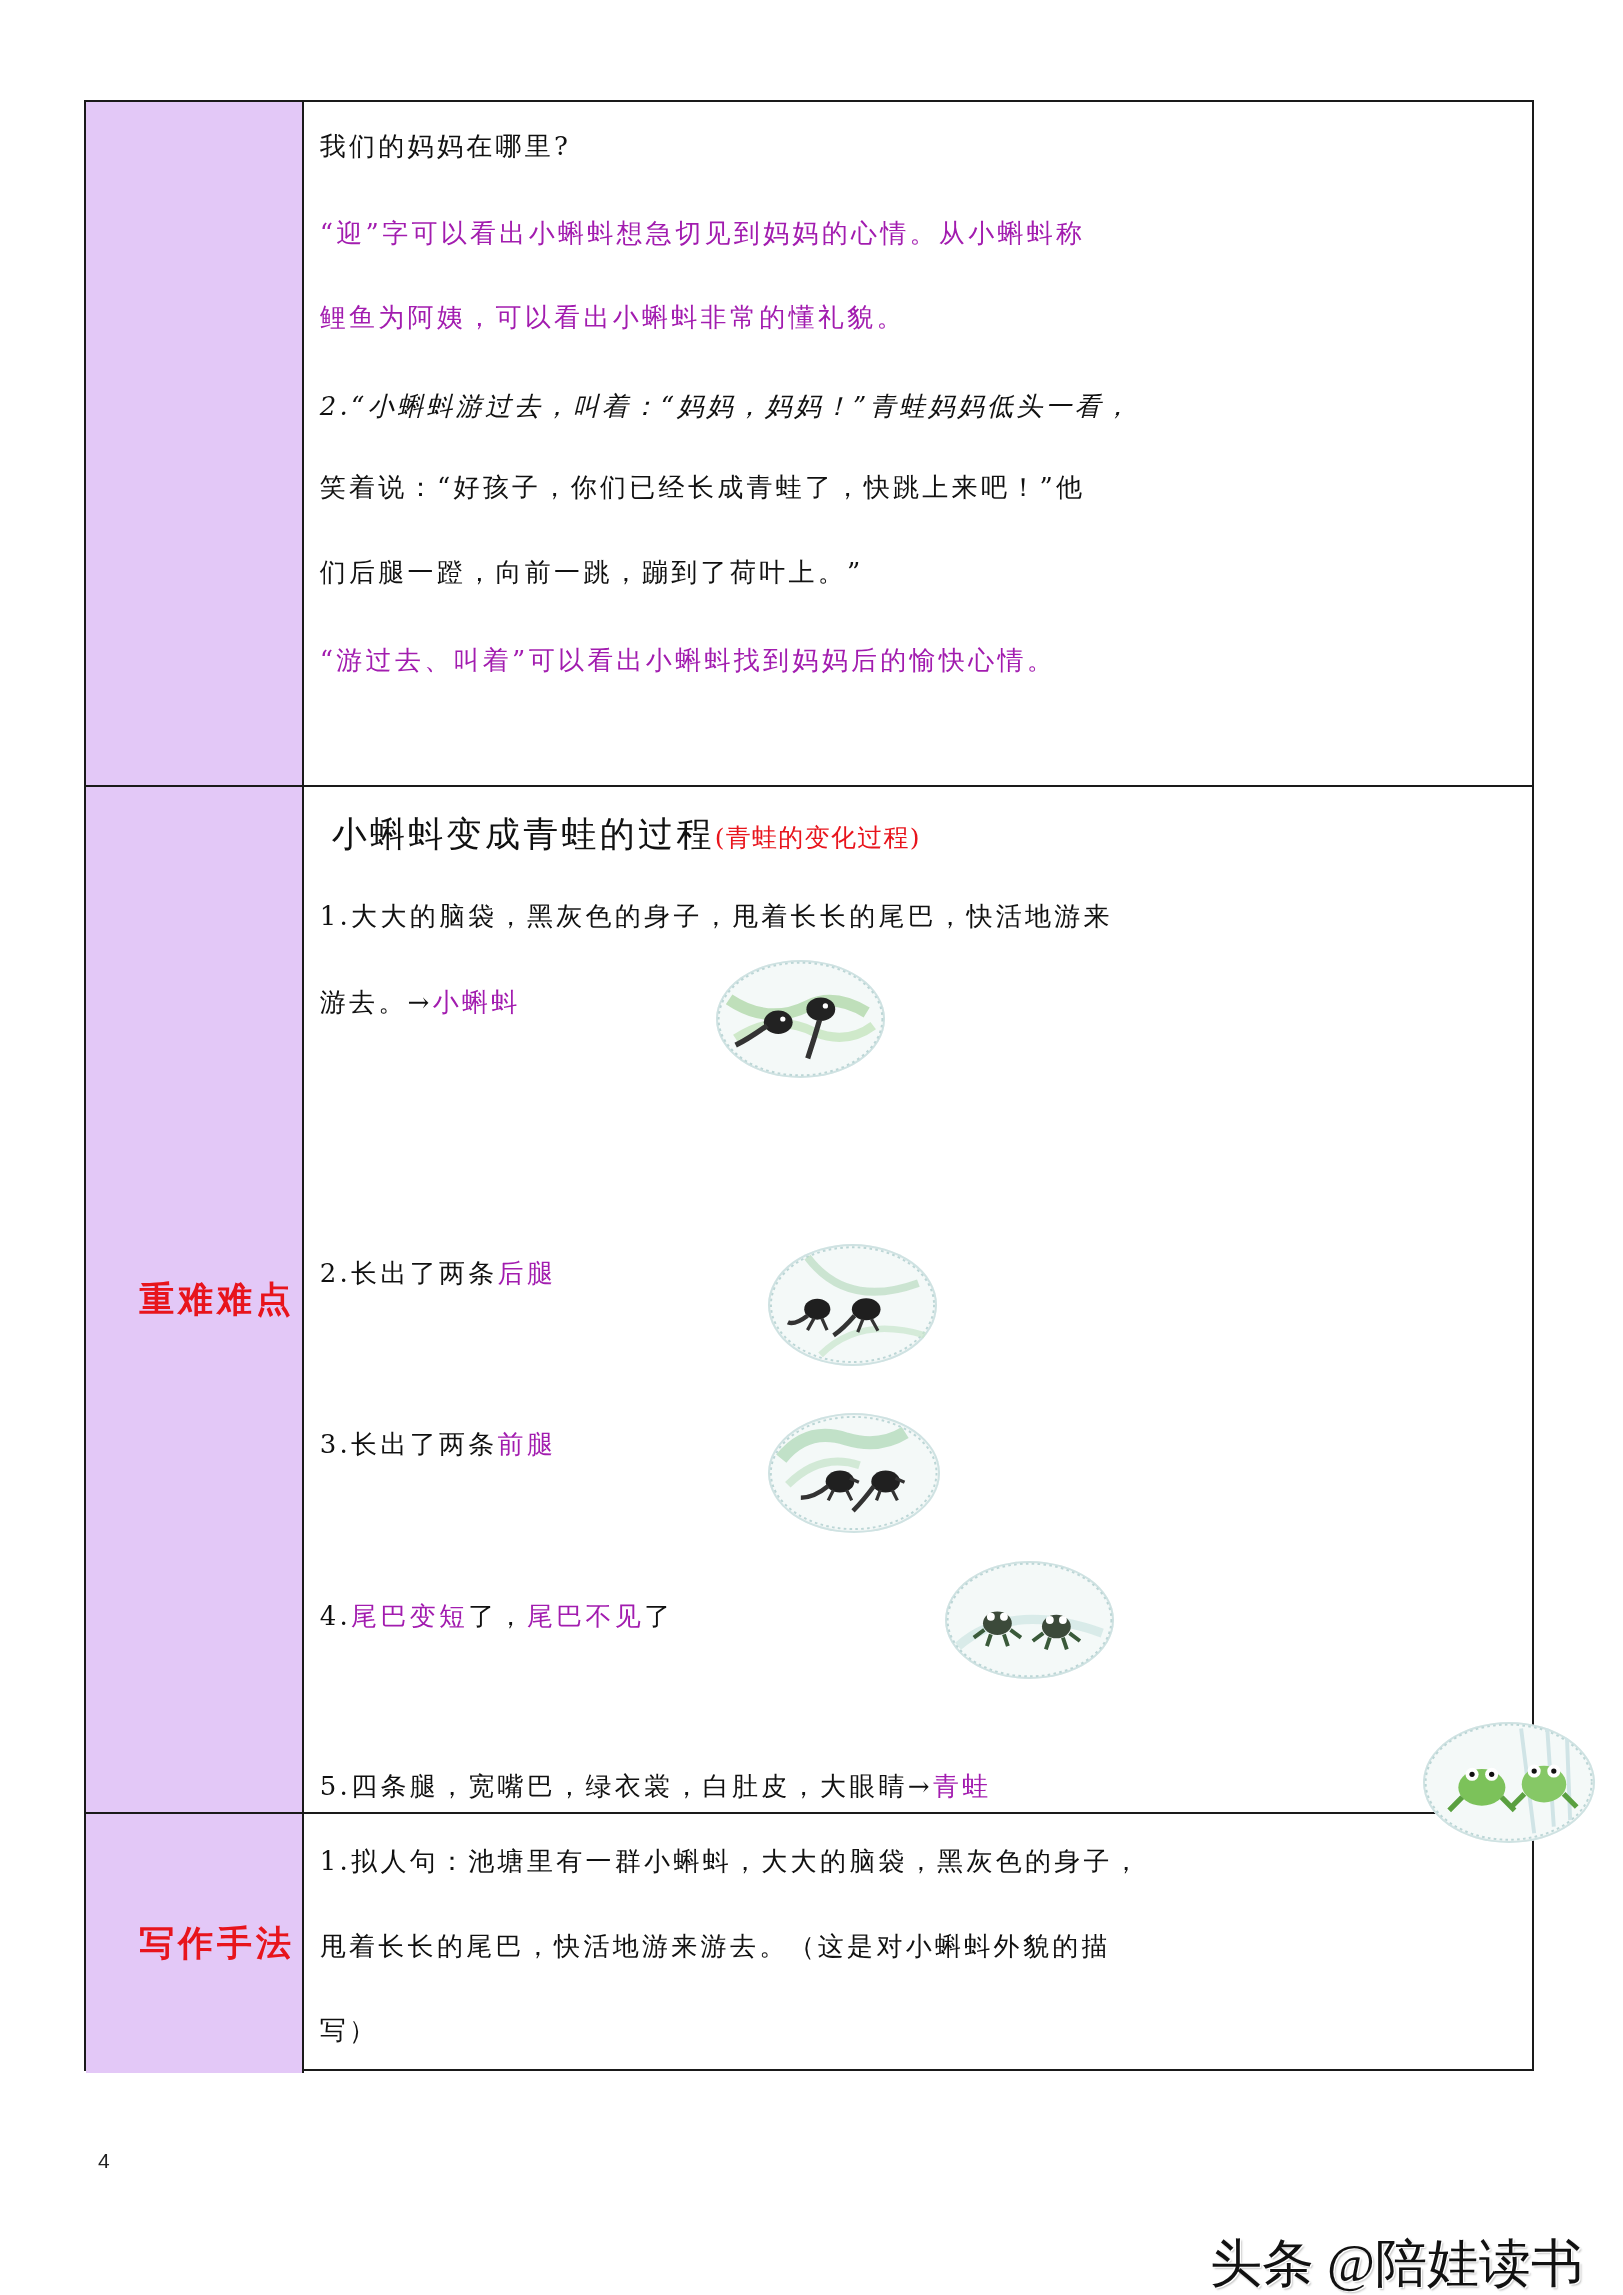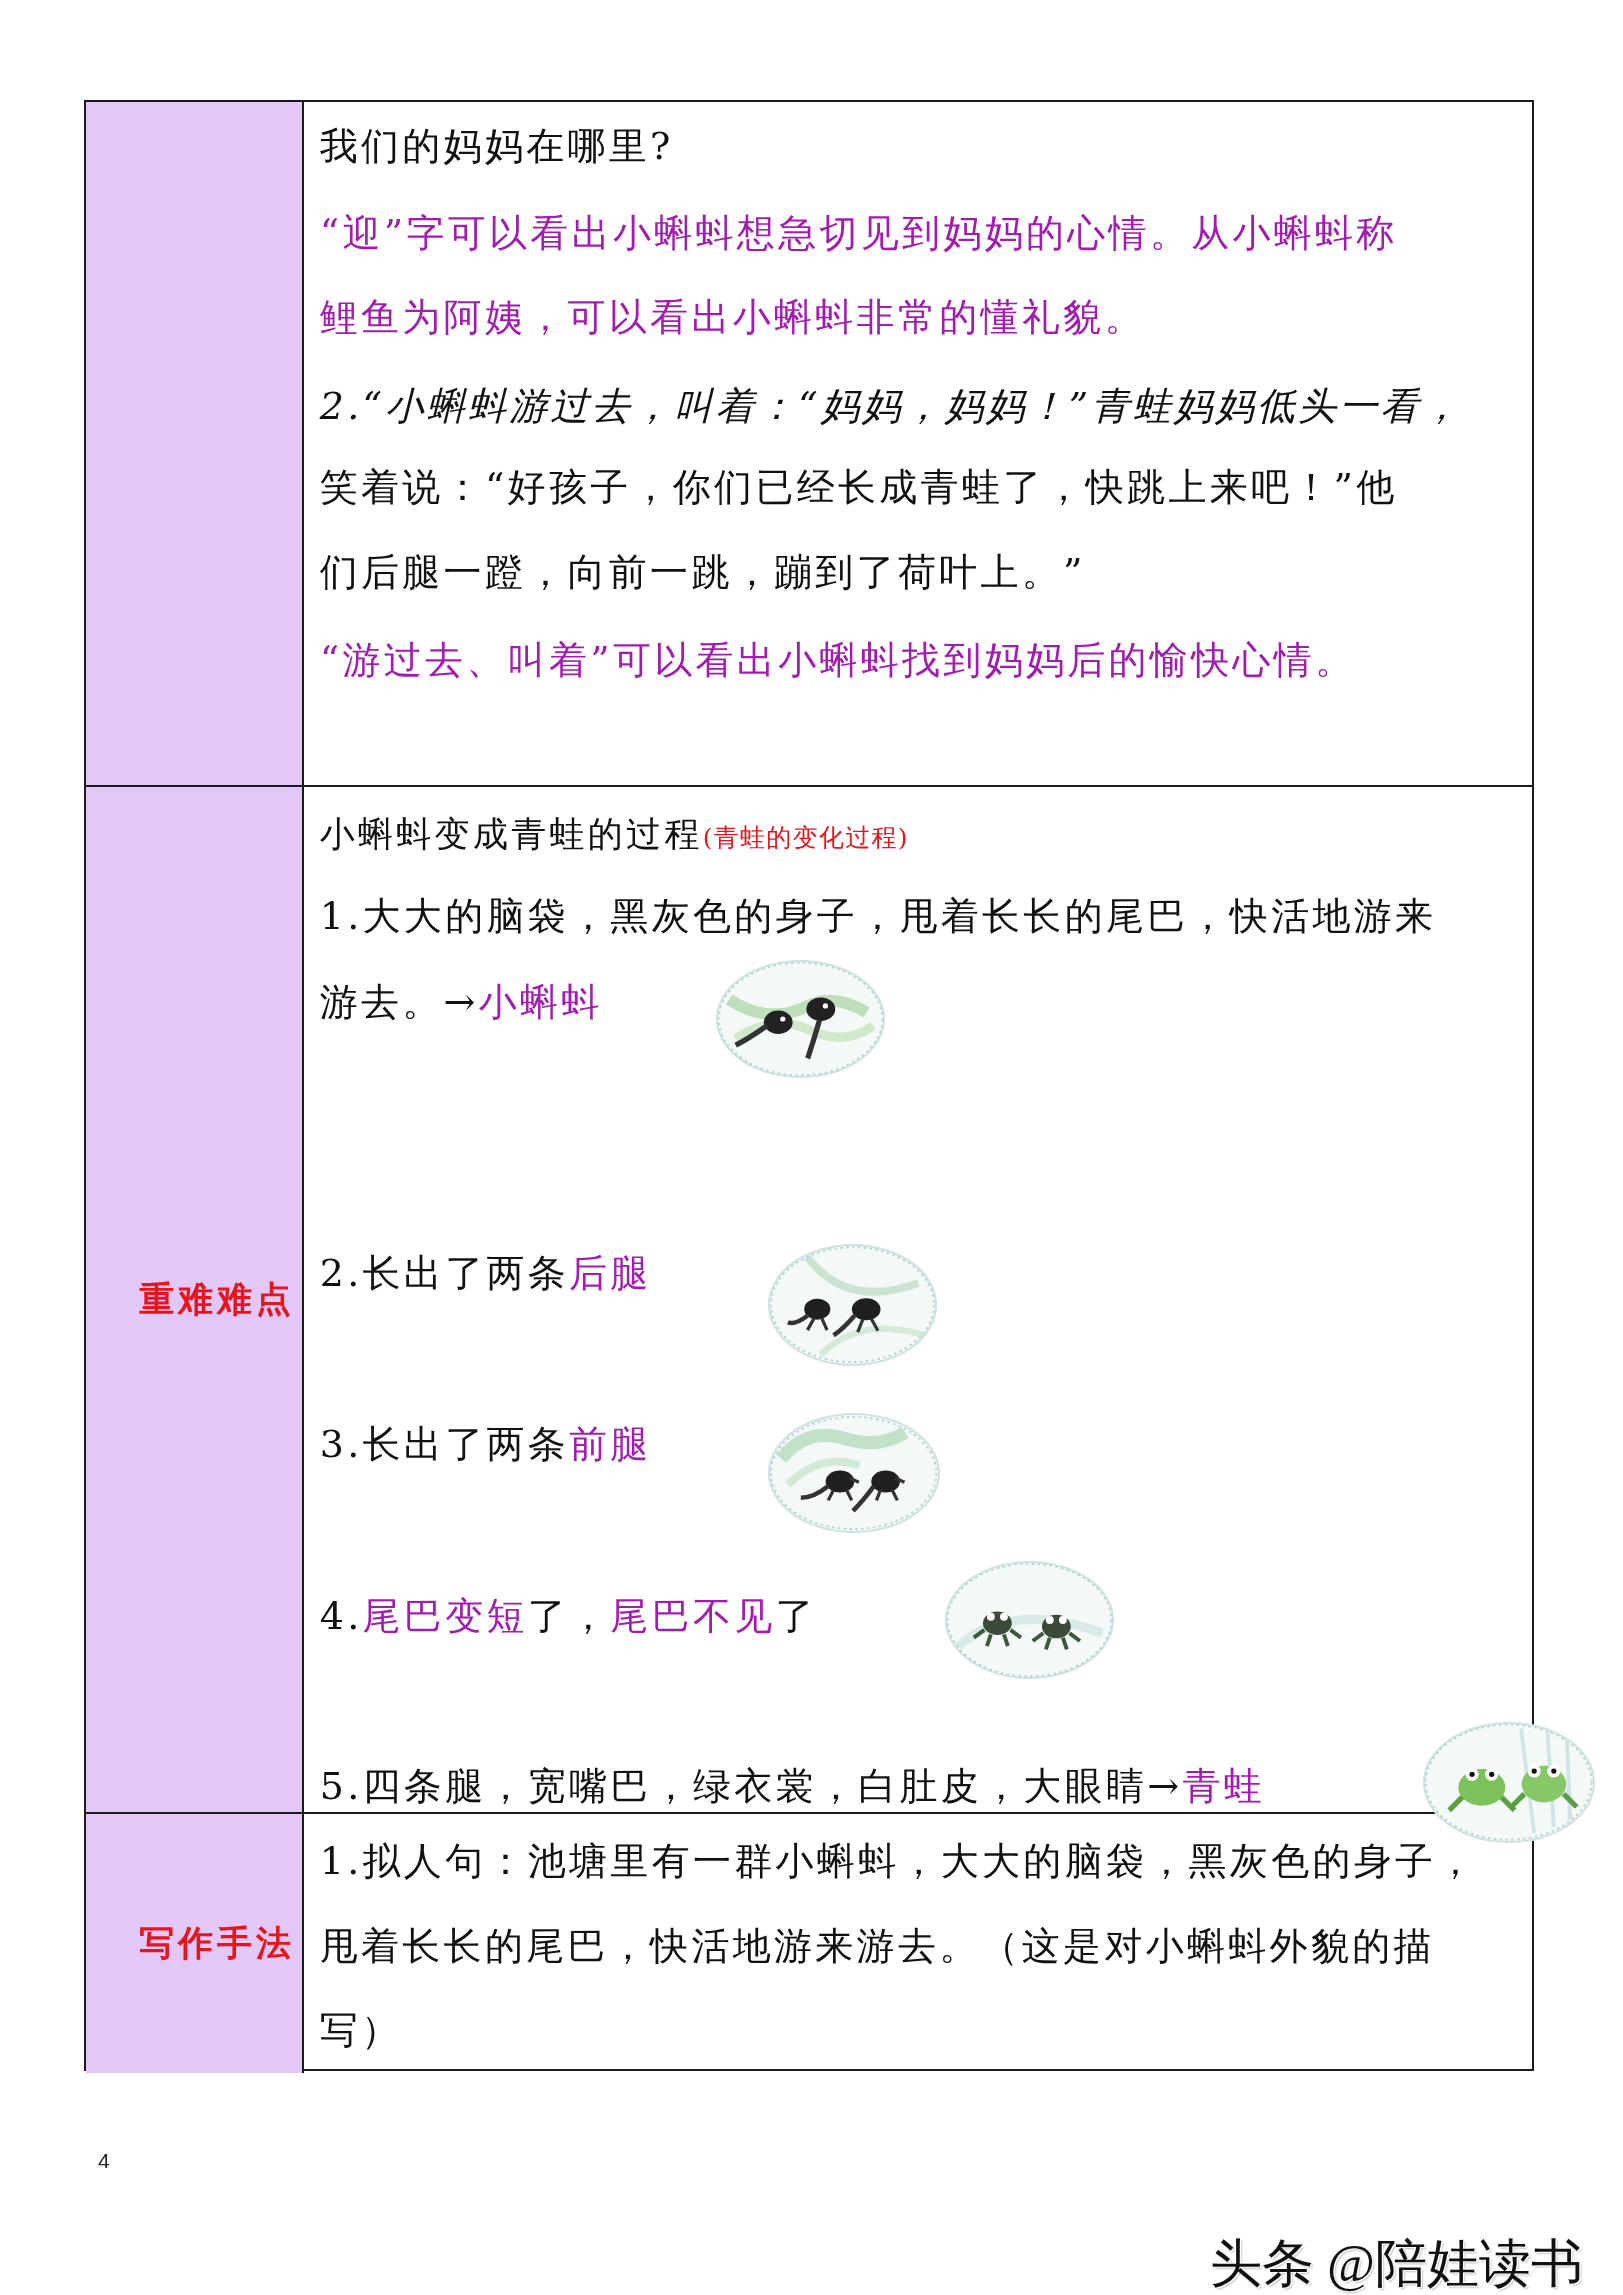--- a/index.html
+++ b/index.html
@@ -7,21 +7,21 @@
          font-family:"DejaVu Serif","Liberation Serif",serif; color:#111; }
   .table { position:absolute; left:84px; top:100px; width:1450px; height:1971px;
            border:2px solid #1a1a1a; box-sizing:border-box; }
   .row { position:absolute; left:0; width:100%; border-bottom:2px solid #1a1a1a; box-sizing:border-box; }
   .row.last { border-bottom:none; }
   .label-cell { position:absolute; left:0; top:0; width:218px; height:100%; background:#e3c8f7;
                 border-right:2px solid #1a1a1a; box-sizing:border-box; display:flex;
                 align-items:center; justify-content:center; }
   .label-text { color:#e8141c; font-size:35px; font-weight:bold; letter-spacing:3.9px;margin-left:46px; }
   .content { position:absolute; left:218px; top:0; right:0; height:100%; }
-  .line { position:absolute; left:15.7px; right:13px; font-size:38px; line-height:52px; white-space:nowrap;
+  .line { position:absolute; left:15.7px; right:13px; font-size:26px; line-height:52px; white-space:nowrap;
           letter-spacing:3.3px; }
   .red { color:#a21caf; }
   .note { font-size:25px; color:#e8141c; letter-spacing:1.3px; }
   .img { position:absolute; border-radius:50%; overflow:hidden; background:#f3f8f7;
          box-shadow: inset 0 0 0 2px #cfe2e2; }
   .img svg { width:100%; height:100%; display:block; }
   .page-num { position:absolute; left:98px; top:2149px; font-family:"Liberation Sans",sans-serif; font-size:21px; color:#222; }
   .watermark { position:absolute; left:1210px; top:2229px; font-family:Liberation Serif, serif; font-size:52px;
                color:#111; text-shadow: 1.3px 1.3px 0 #fff, -1.3px -1.3px 0 #fff, 2px 2px 2px rgba(0,0,0,0.25); }
 </style>
@@ -43,21 +43,21 @@
       <div class="line" style="top:444px;">们后腿一蹬，向前一跳，蹦到了荷叶上。”</div>
       <div class="line red" style="top:532px;">“游过去、叫着”可以看出小蝌蚪找到妈妈后的愉快心情。</div>
     </div>
   </div>
 
   <div class="row" style="top:685px; height:1027px;">
     <div class="label-cell">
       <span class="label-text">重难难点</span>
     </div>
     <div class="content">
-      <div class="line" style="top:21px; font-size:35px;">
+      <div class="line" style="top:21px; font-size:35px;margin-left:12px;">
         <span>小蝌蚪变成青蛙的过程</span><span class="note">(青蛙的变化过程)</span>
       </div>
       <div class="line" style="top:103px;">1.大大的脑袋，黑灰色的身子，甩着长长的尾巴，快活地游来</div>
       <div class="line" style="top:189px;">
         <span>游去。→</span><span class="red">小蝌蚪</span>
       </div>
       <div class="img" style="left:412px; top:173px; width:169px; height:118px;">
         <svg viewBox="0 0 258 180">
           <ellipse cx="129" cy="90" rx="125" ry="86" fill="#f4f9f8" stroke="#bcd6d6" stroke-width="3" stroke-dasharray="4 5"></ellipse>
           <path d="M20 60 Q80 100 140 70 Q180 50 230 80" stroke="#a8d4a0" stroke-width="18" fill="none" opacity="0.7"></path>

